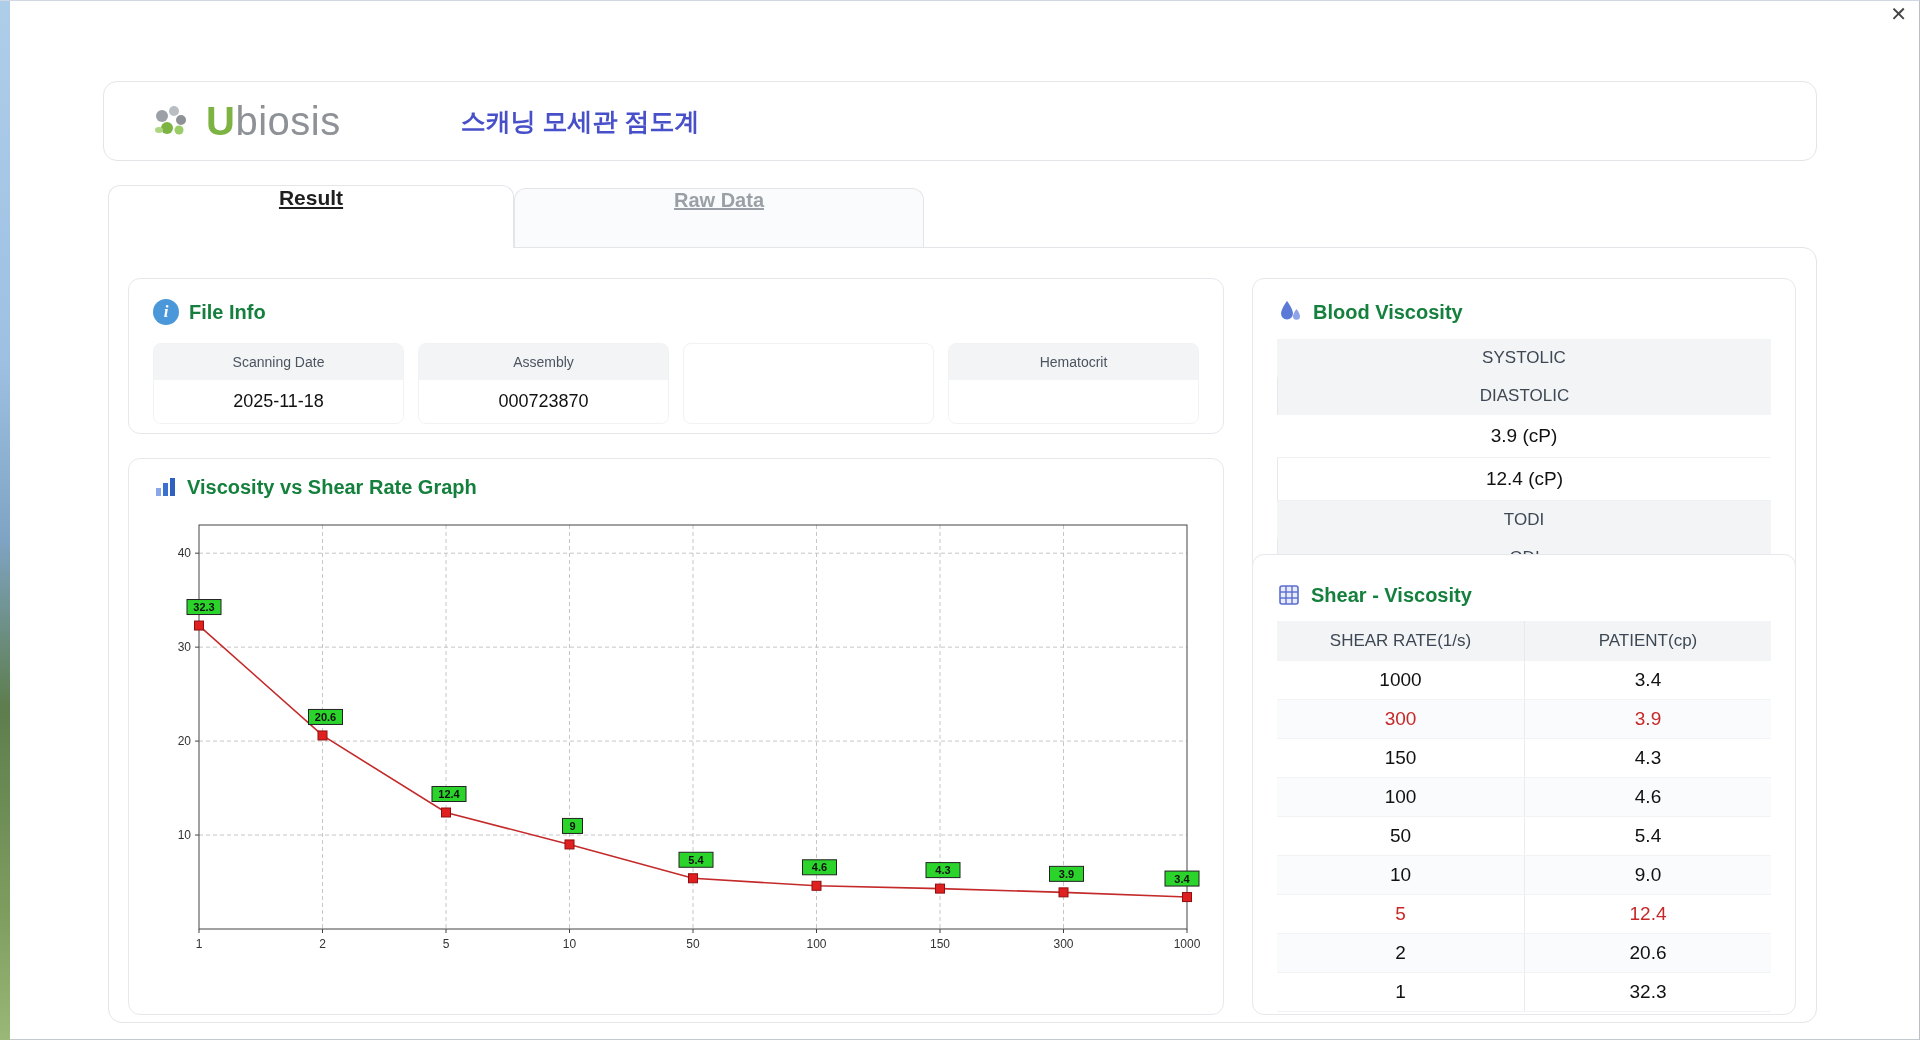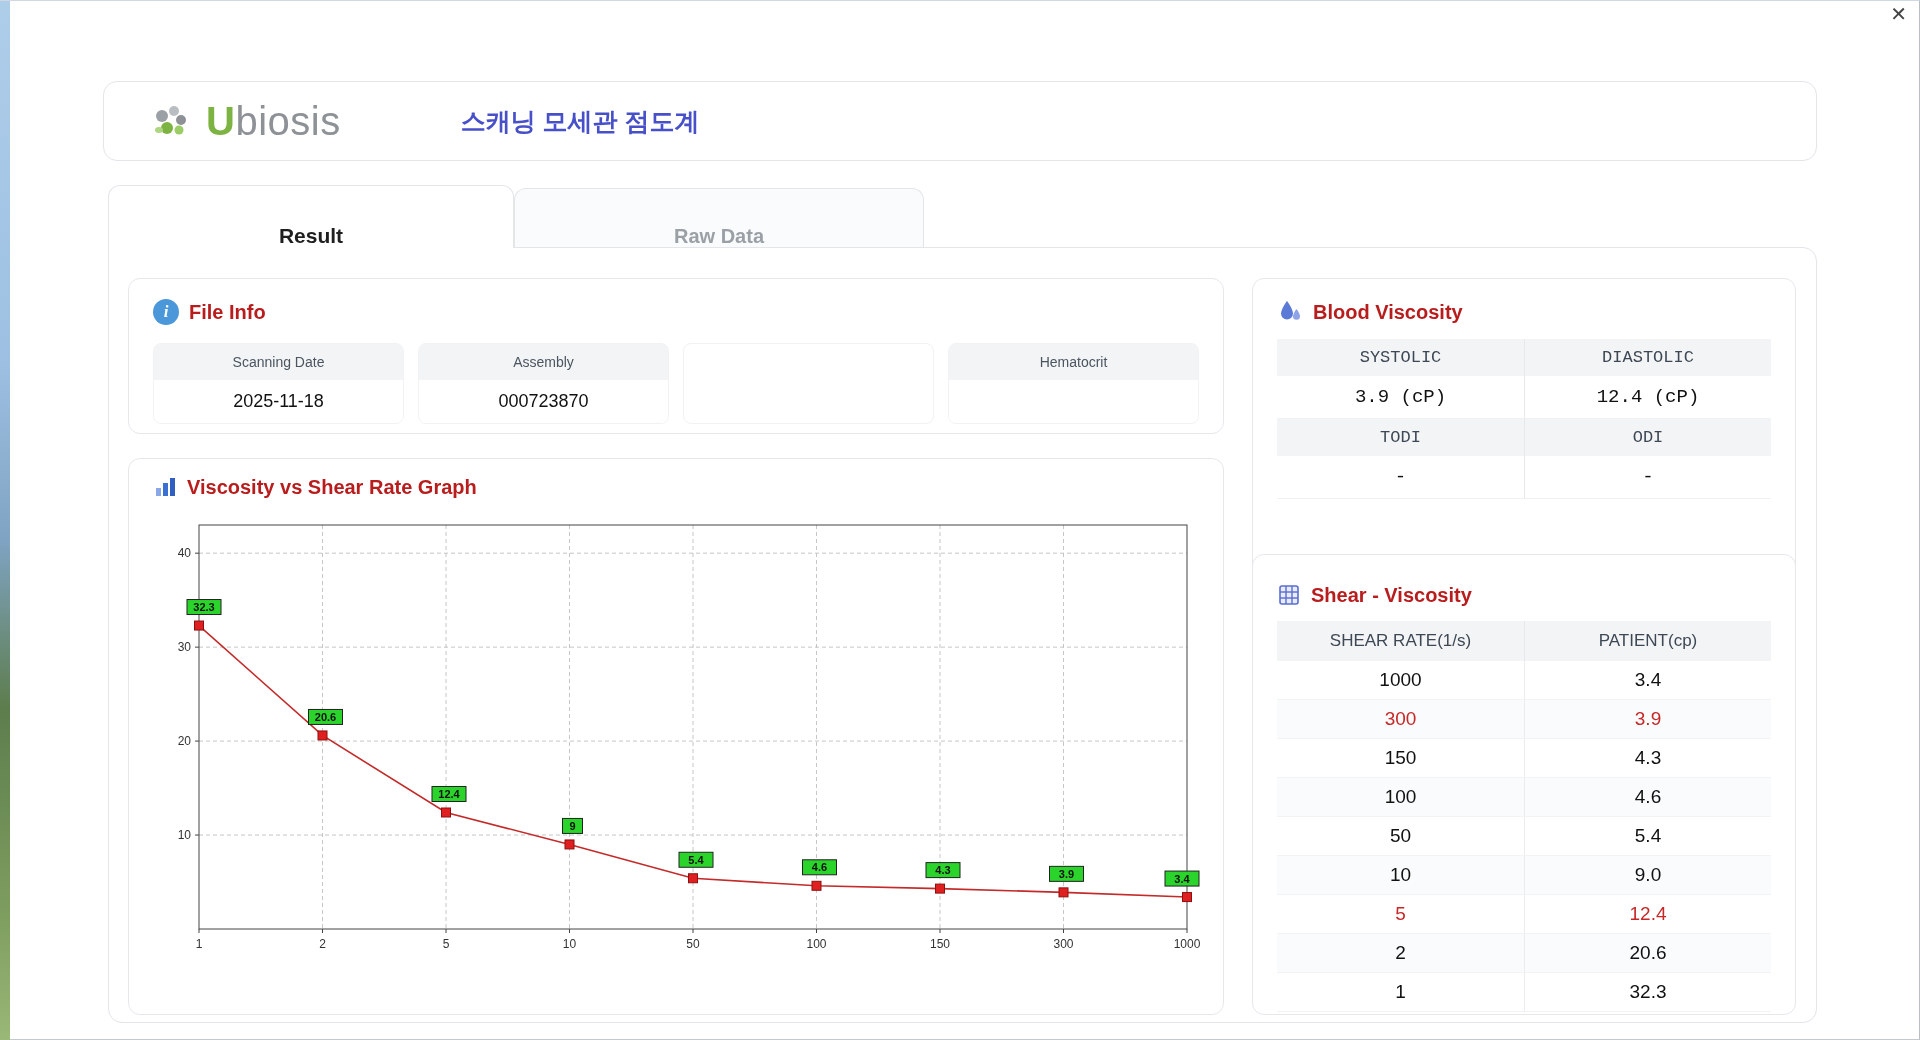--- a/index.html
+++ b/index.html
@@ -16,33 +16,33 @@
   .header-card { position:absolute; left:103px; top:80px; width:1714px; height:80px;
     border:1px solid #e3e5e9; border-radius:14px; background:#fff;
     display:flex; align-items:center; padding-left:46px; }
   .logo { display:flex; align-items:center; gap:4px; }
   .logo-text { font-size:40px; font-weight:600; letter-spacing:0.5px;margin-left:10px; }
   .logo-u { color:#7cb342; }
   .logo-rest { color:#8e9296; font-weight:500; }
   .app-title { margin-left:120px; font-size:25px; font-weight:700; color:#4750c9; }
 
   
-  .tab { position:absolute; display:flex; align-items:flex-end; justify-content:center;
-    border:1px solid #e3e5e9; border-bottom:none; border-radius:12px 12px 0 0; cursor:pointer; }
+  .tab { position:absolute; display:flex; align-items:flex-start; justify-content:center;
+    border:1px solid #e3e5e9; border-bottom:none; border-radius:12px 12px 0 0; cursor:pointer;text-decoration:underline; }
   .tab.active { left:108px; top:184px; width:406px; height:63px; background:#fff; z-index:3;
     font-size:21px; font-weight:700; color:#1f1f1f; }
   .tab.inactive { left:514px; top:187px; width:410px; height:60px; background:#fafbfc;
     font-size:20px; font-weight:600; color:#9aa0a6; z-index:1; }
 
   
   .content-card { position:absolute; left:108px; top:246px; width:1709px; height:776px;
     border:1px solid #e3e5e9; border-radius:0 14px 14px 14px; background:#fff; z-index:2; }
 
   .panel { position:absolute; border:1px solid #e6e8ec; border-radius:12px; background:#fff; }
-  .panel-title { display:flex; align-items:center; gap:10px; font-size:20px; font-weight:700; color:#b91c1c; }
+  .panel-title { display:flex; align-items:center; gap:10px; font-size:20px; font-weight:700; color:#15803d; }
 
   
   .file-info { left:19px; top:30px; width:1096px; height:156px; padding:20px 24px; }
   .fi-fields { display:flex; gap:14px; margin-top:18px; }
   .fi-field { flex:1; border-radius:8px; overflow:hidden; border:1px solid #f1f2f4; }
   .fi-head { background:#f3f4f6; color:#4a5560; font-size:14px; text-align:center; padding:10px 4px; }
   .fi-val { background:#fff; color:#111; font-size:18px; text-align:center; padding:11px 4px; min-height:42px; }
 
   
   .graph-panel { left:19px; top:210px; width:1096px; height:557px; padding:16px 24px 10px; }
@@ -52,21 +52,21 @@
   .plot-border { fill:none; stroke:#444; stroke-width:1; }
   .series-line { fill:none; stroke:#c42a2a; stroke-width:1.6; }
   .marker { fill:#e02020; stroke:#8f0f0f; stroke-width:1; }
   .pt-label-box { fill:#2bd42b; stroke:#222; stroke-width:1; }
   .pt-label { font-size:11px; font-weight:bold; fill:#101010; }
   .xtick,.ytick { font-size:12px; fill:#333; }
   .axis-tick { stroke:#444; stroke-width:1; }
 
   
   .blood-panel { left:1143px; top:30px; width:544px; height:301px; padding:20px 24px; }
-  .bv-grid { display:grid; grid-template-columns:1fr 1fr; margin-top:14px;font-family:Liberation Mono, monospace; }
+  .bv-grid { display:grid; grid-template-columns:1fr; margin-top:14px; }
   .bv-head { background:#f3f4f6; color:#3d4854; font-size:17px; text-align:center; padding:9px 4px; }
   .bv-val { background:#fff; color:#111; font-size:19px; text-align:center; padding:10px 4px;
     border-bottom:1px solid #f0f1f3; }
   .col2 { border-left:1px solid #e6e8ec; }
 
   
   .shear-panel { left:1143px; top:306px; width:544px; height:461px; padding:28px 24px; }
   .sh-table { margin-top:14px; }
   .sh-header { display:grid; grid-template-columns:1fr 1fr; background:#f3f4f6; }
   .sh-header > div { font-size:17px; color:#3d4854; text-align:center; padding:10px 4px; }

